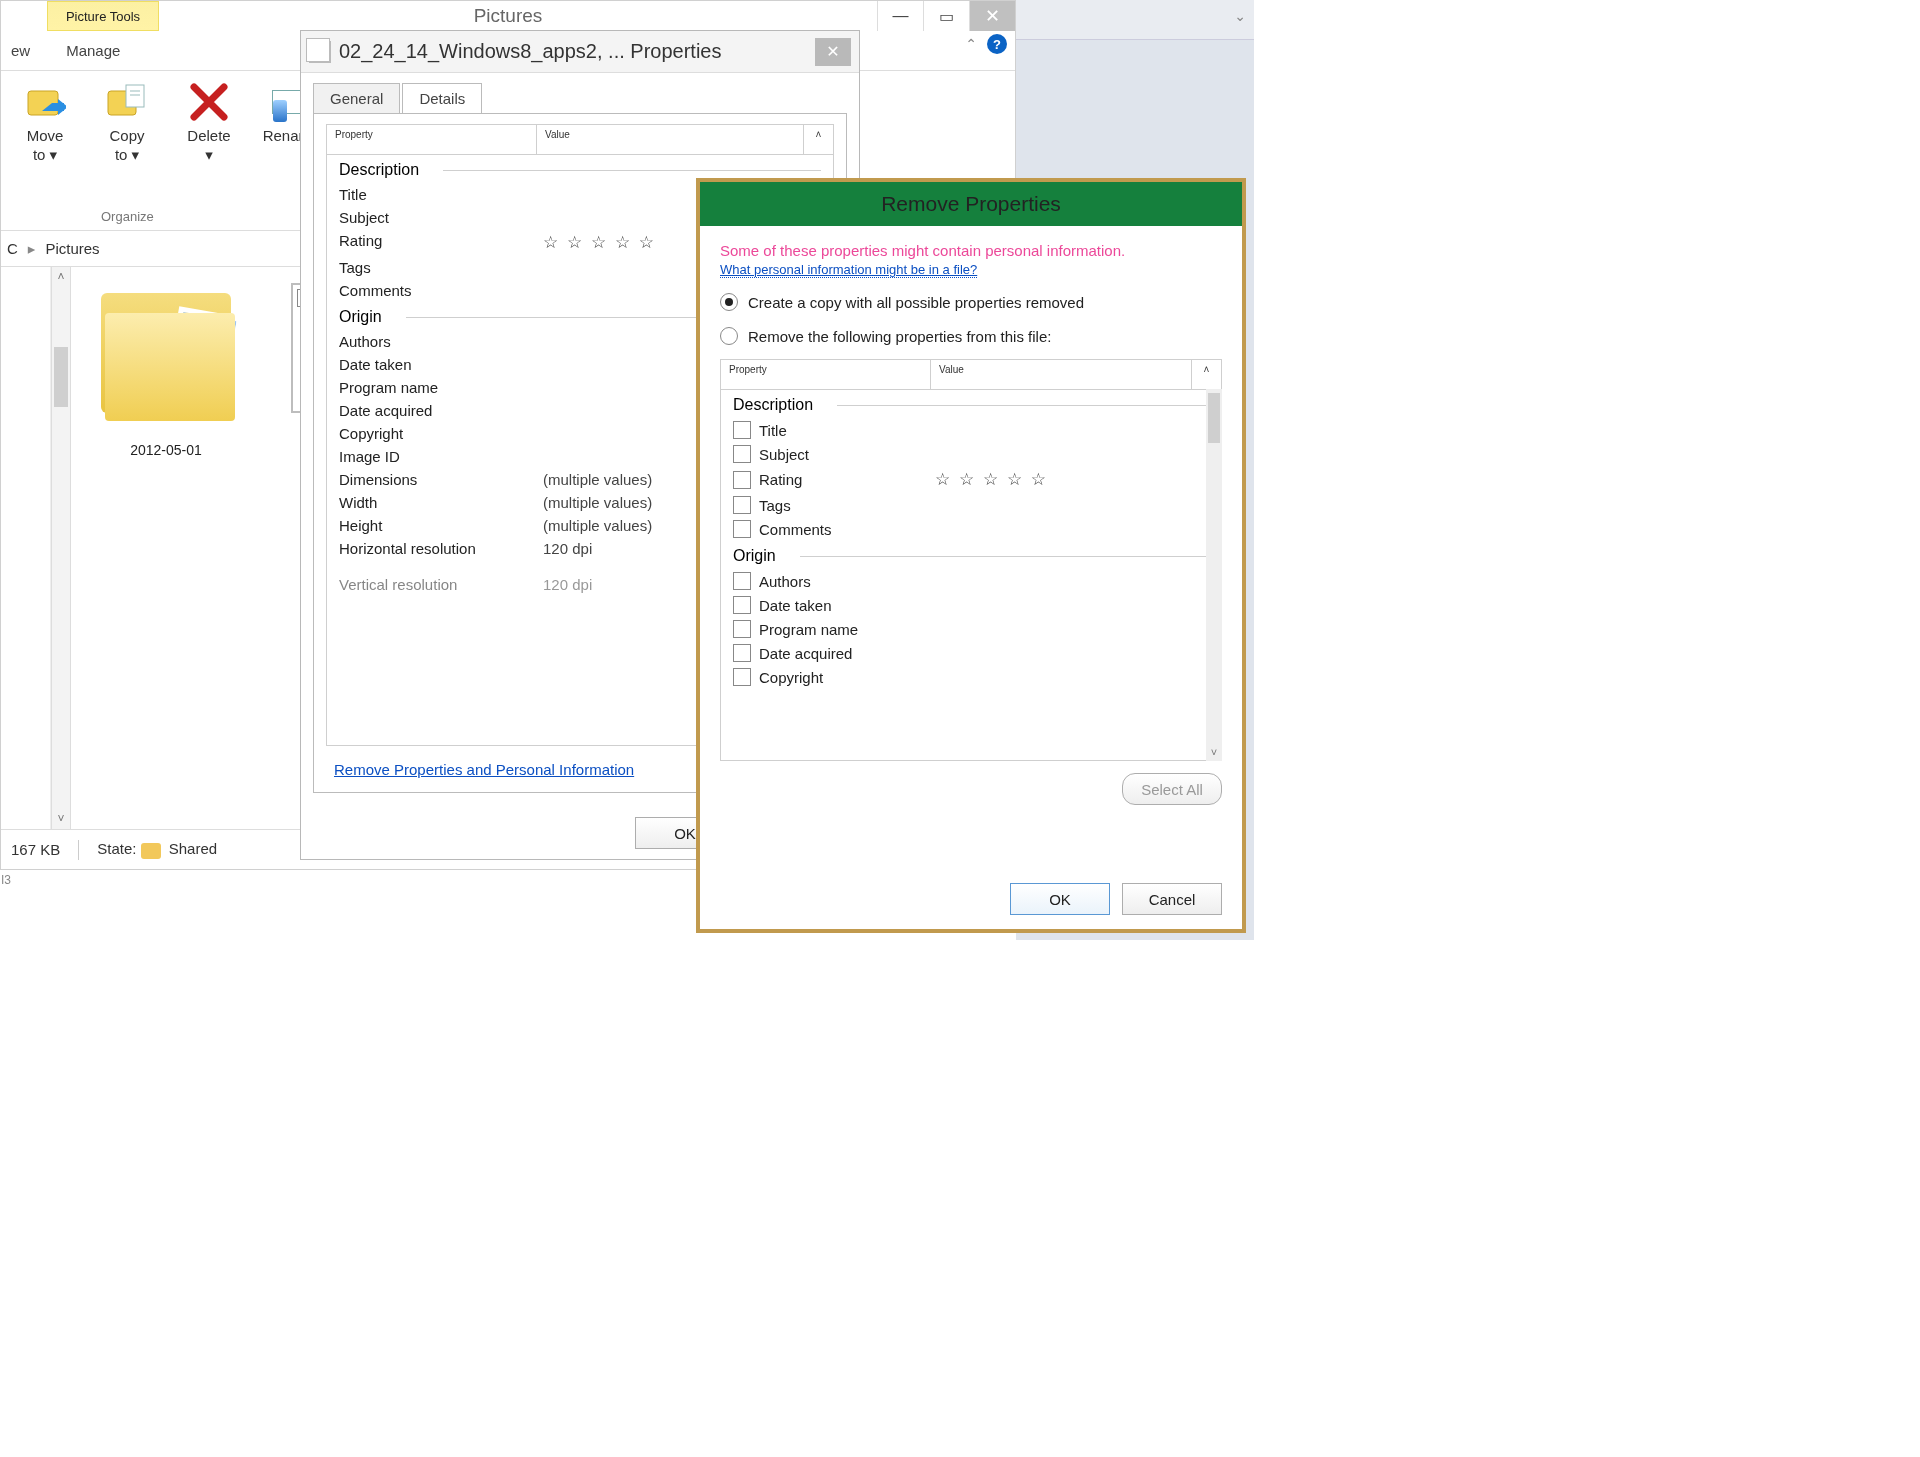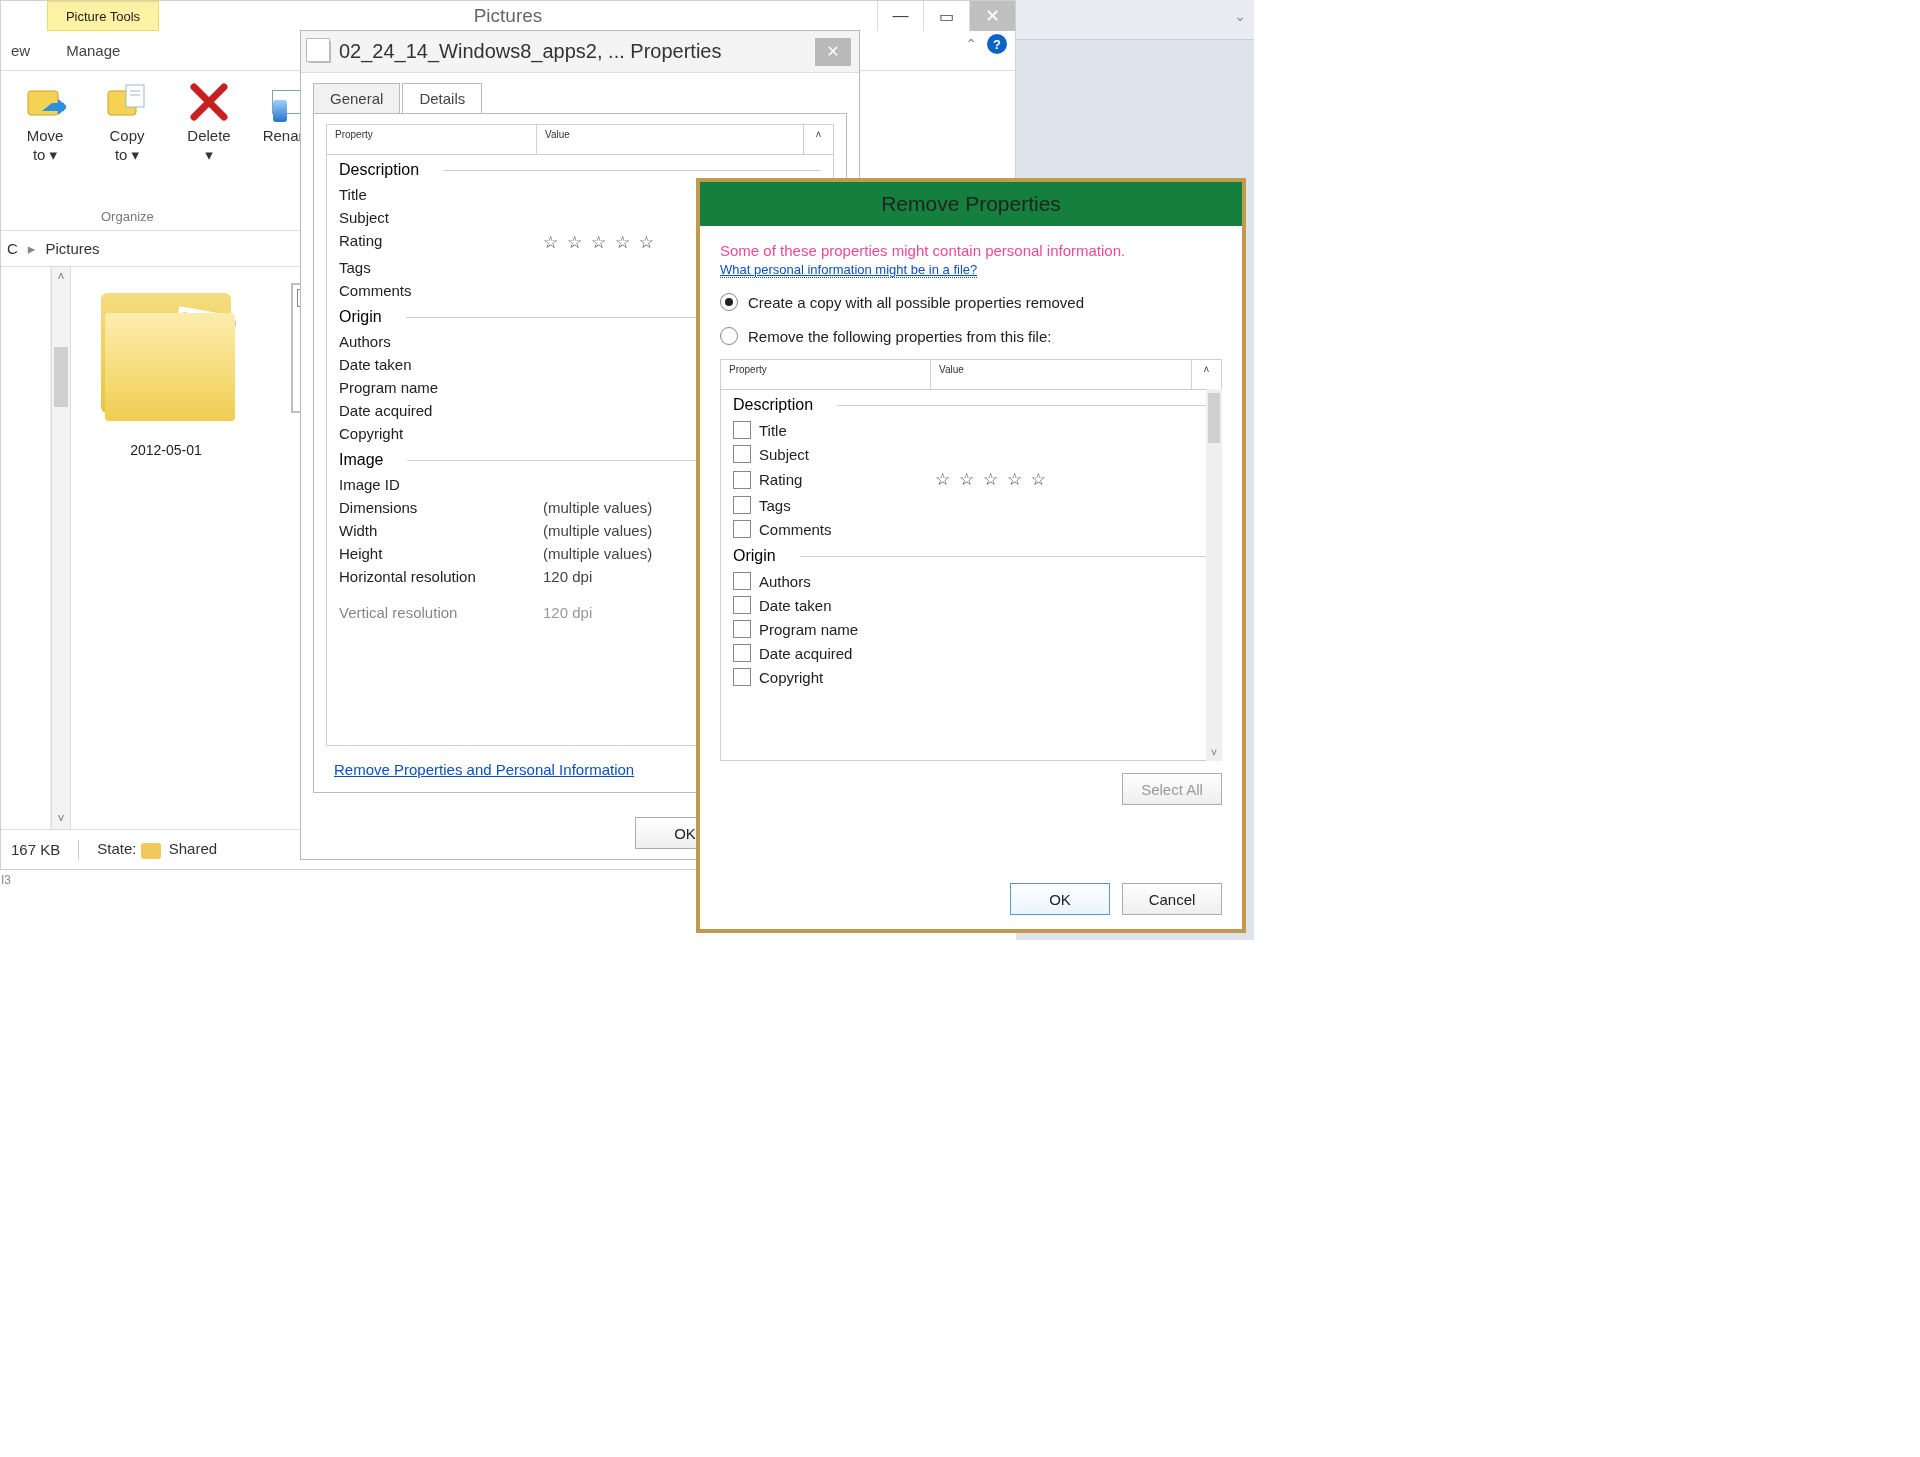--- a/index.html
+++ b/index.html
@@ -326,24 +326,20 @@
             </div>
           <div class="prow">
               <div class="p1">Date acquired</div>
               <div class="p2"></div>
             </div>
           <div class="prow">
               <div class="p1">Copyright</div>
               <div class="p2"></div>
             </div>
 
-          <div class="section-row">
-              <span>Image</span>
-              <span class="line"></span>
-            </div>
           <div class="prow">
               <div class="p1">Image ID</div>
               <div class="p2"></div>
             </div>
           <div class="prow">
               <div class="p1">Dimensions</div>
               <div class="p2">(multiple values)</div>
             </div>
           <div class="prow">
               <div class="p1">Width</div>
@@ -457,21 +453,21 @@
               </div>
           </div>
           <div class="rp-side-scroll">
             <div class="t"></div>
             <div class="dn">˅</div>
           </div>
         </div>
       </div>
 
       <div class="select-all-row">
-        <div class="btn" style="color:#999;">Select All</div>
+        <div class="btn" style="color:#999;border-radius:13px;">Select All</div>
       </div>
     </div>
     <div class="remove-btns">
       <div class="btn primary">OK</div>
       <div class="btn">Cancel</div>
     </div>
   </div>
 
 </div>
 

